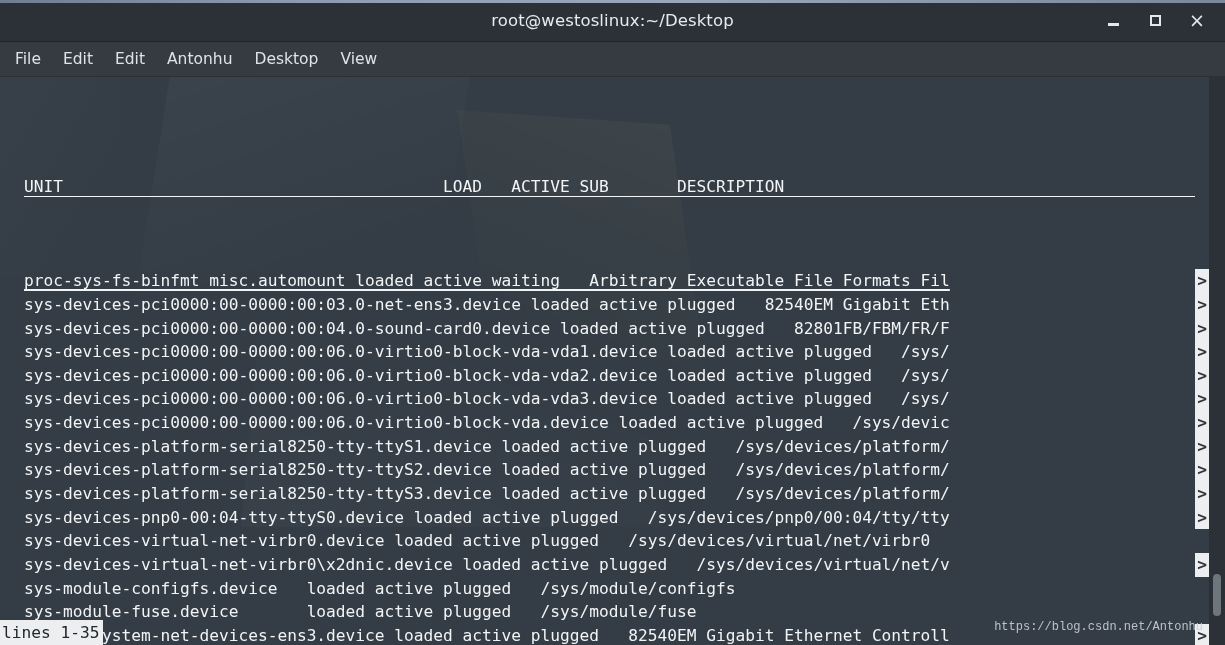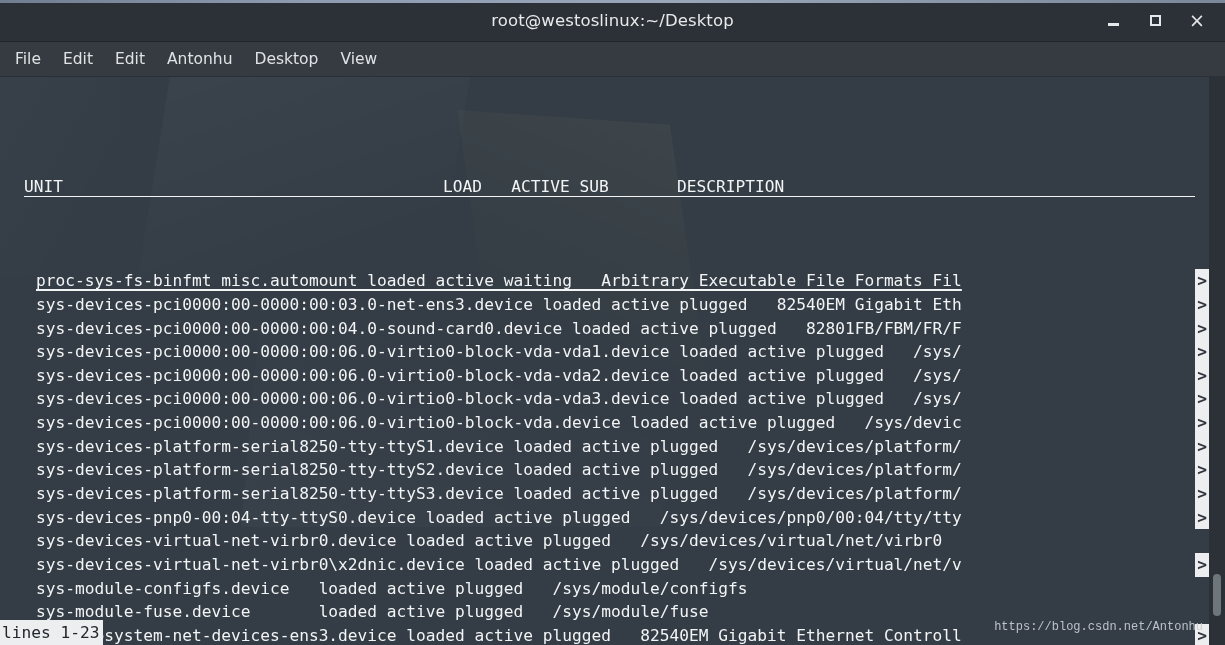--- a/index.html
+++ b/index.html
@@ -167,21 +167,21 @@
     line-height: 23.65px;
     color: #f2f4f5;
     letter-spacing: 0px;
     white-space: pre;
   }
   .row {
     position: relative;
     height: 23.65px;
     display: flex;
     align-items: center;
-    padding-left: 36px;
+    padding-left: 24px;
     box-sizing: border-box;
   }
   .row .txt {
     white-space: pre;
     overflow: hidden;
     display: block;
   }
   .row.underline .txt {
     text-decoration: underline;
     text-underline-offset: 3px;
@@ -316,21 +316,21 @@
       
       <div class="row hdr">
         <span class="txt">UNIT                                       LOAD   ACTIVE SUB       DESCRIPTION</span>
         <span class="hdr-rule"></span>
       </div>
 
       <div id="rows"><div class="row underline"><span class="txt">proc-sys-fs-binfmt_misc.automount loaded active waiting   Arbitrary Executable File Formats Fil</span><span class="trunc">&gt;</span></div><div class="row"><span class="txt">sys-devices-pci0000:00-0000:00:03.0-net-ens3.device loaded active plugged   82540EM Gigabit Eth</span><span class="trunc">&gt;</span></div><div class="row"><span class="txt">sys-devices-pci0000:00-0000:00:04.0-sound-card0.device loaded active plugged   82801FB/FBM/FR/F</span><span class="trunc">&gt;</span></div><div class="row"><span class="txt">sys-devices-pci0000:00-0000:00:06.0-virtio0-block-vda-vda1.device loaded active plugged   /sys/</span><span class="trunc">&gt;</span></div><div class="row"><span class="txt">sys-devices-pci0000:00-0000:00:06.0-virtio0-block-vda-vda2.device loaded active plugged   /sys/</span><span class="trunc">&gt;</span></div><div class="row"><span class="txt">sys-devices-pci0000:00-0000:00:06.0-virtio0-block-vda-vda3.device loaded active plugged   /sys/</span><span class="trunc">&gt;</span></div><div class="row"><span class="txt">sys-devices-pci0000:00-0000:00:06.0-virtio0-block-vda.device loaded active plugged   /sys/devic</span><span class="trunc">&gt;</span></div><div class="row"><span class="txt">sys-devices-platform-serial8250-tty-ttyS1.device loaded active plugged   /sys/devices/platform/</span><span class="trunc">&gt;</span></div><div class="row"><span class="txt">sys-devices-platform-serial8250-tty-ttyS2.device loaded active plugged   /sys/devices/platform/</span><span class="trunc">&gt;</span></div><div class="row"><span class="txt">sys-devices-platform-serial8250-tty-ttyS3.device loaded active plugged   /sys/devices/platform/</span><span class="trunc">&gt;</span></div><div class="row"><span class="txt">sys-devices-pnp0-00:04-tty-ttyS0.device loaded active plugged   /sys/devices/pnp0/00:04/tty/tty</span><span class="trunc">&gt;</span></div><div class="row"><span class="txt">sys-devices-virtual-net-virbr0.device loaded active plugged   /sys/devices/virtual/net/virbr0</span></div><div class="row"><span class="txt">sys-devices-virtual-net-virbr0\x2dnic.device loaded active plugged   /sys/devices/virtual/net/v</span><span class="trunc">&gt;</span></div><div class="row"><span class="txt">sys-module-configfs.device   loaded active plugged   /sys/module/configfs</span></div><div class="row"><span class="txt">sys-module-fuse.device       loaded active plugged   /sys/module/fuse</span></div><div class="row"><span class="txt">sys-subsystem-net-devices-ens3.device loaded active plugged   82540EM Gigabit Ethernet Controll</span><span class="trunc">&gt;</span></div></div>
     </div>
 
     <div class="statusline">
-      <span class="inv">lines 1-23</span>
+      <span class="inv">lines 1-35</span>
     </div>
 
     <div class="watermark">https://blog.csdn.net/Antonhu</div>
 
     <div class="scrollbar">
       <div class="thumb"></div>
     </div>
 
   </div>
 </div>

